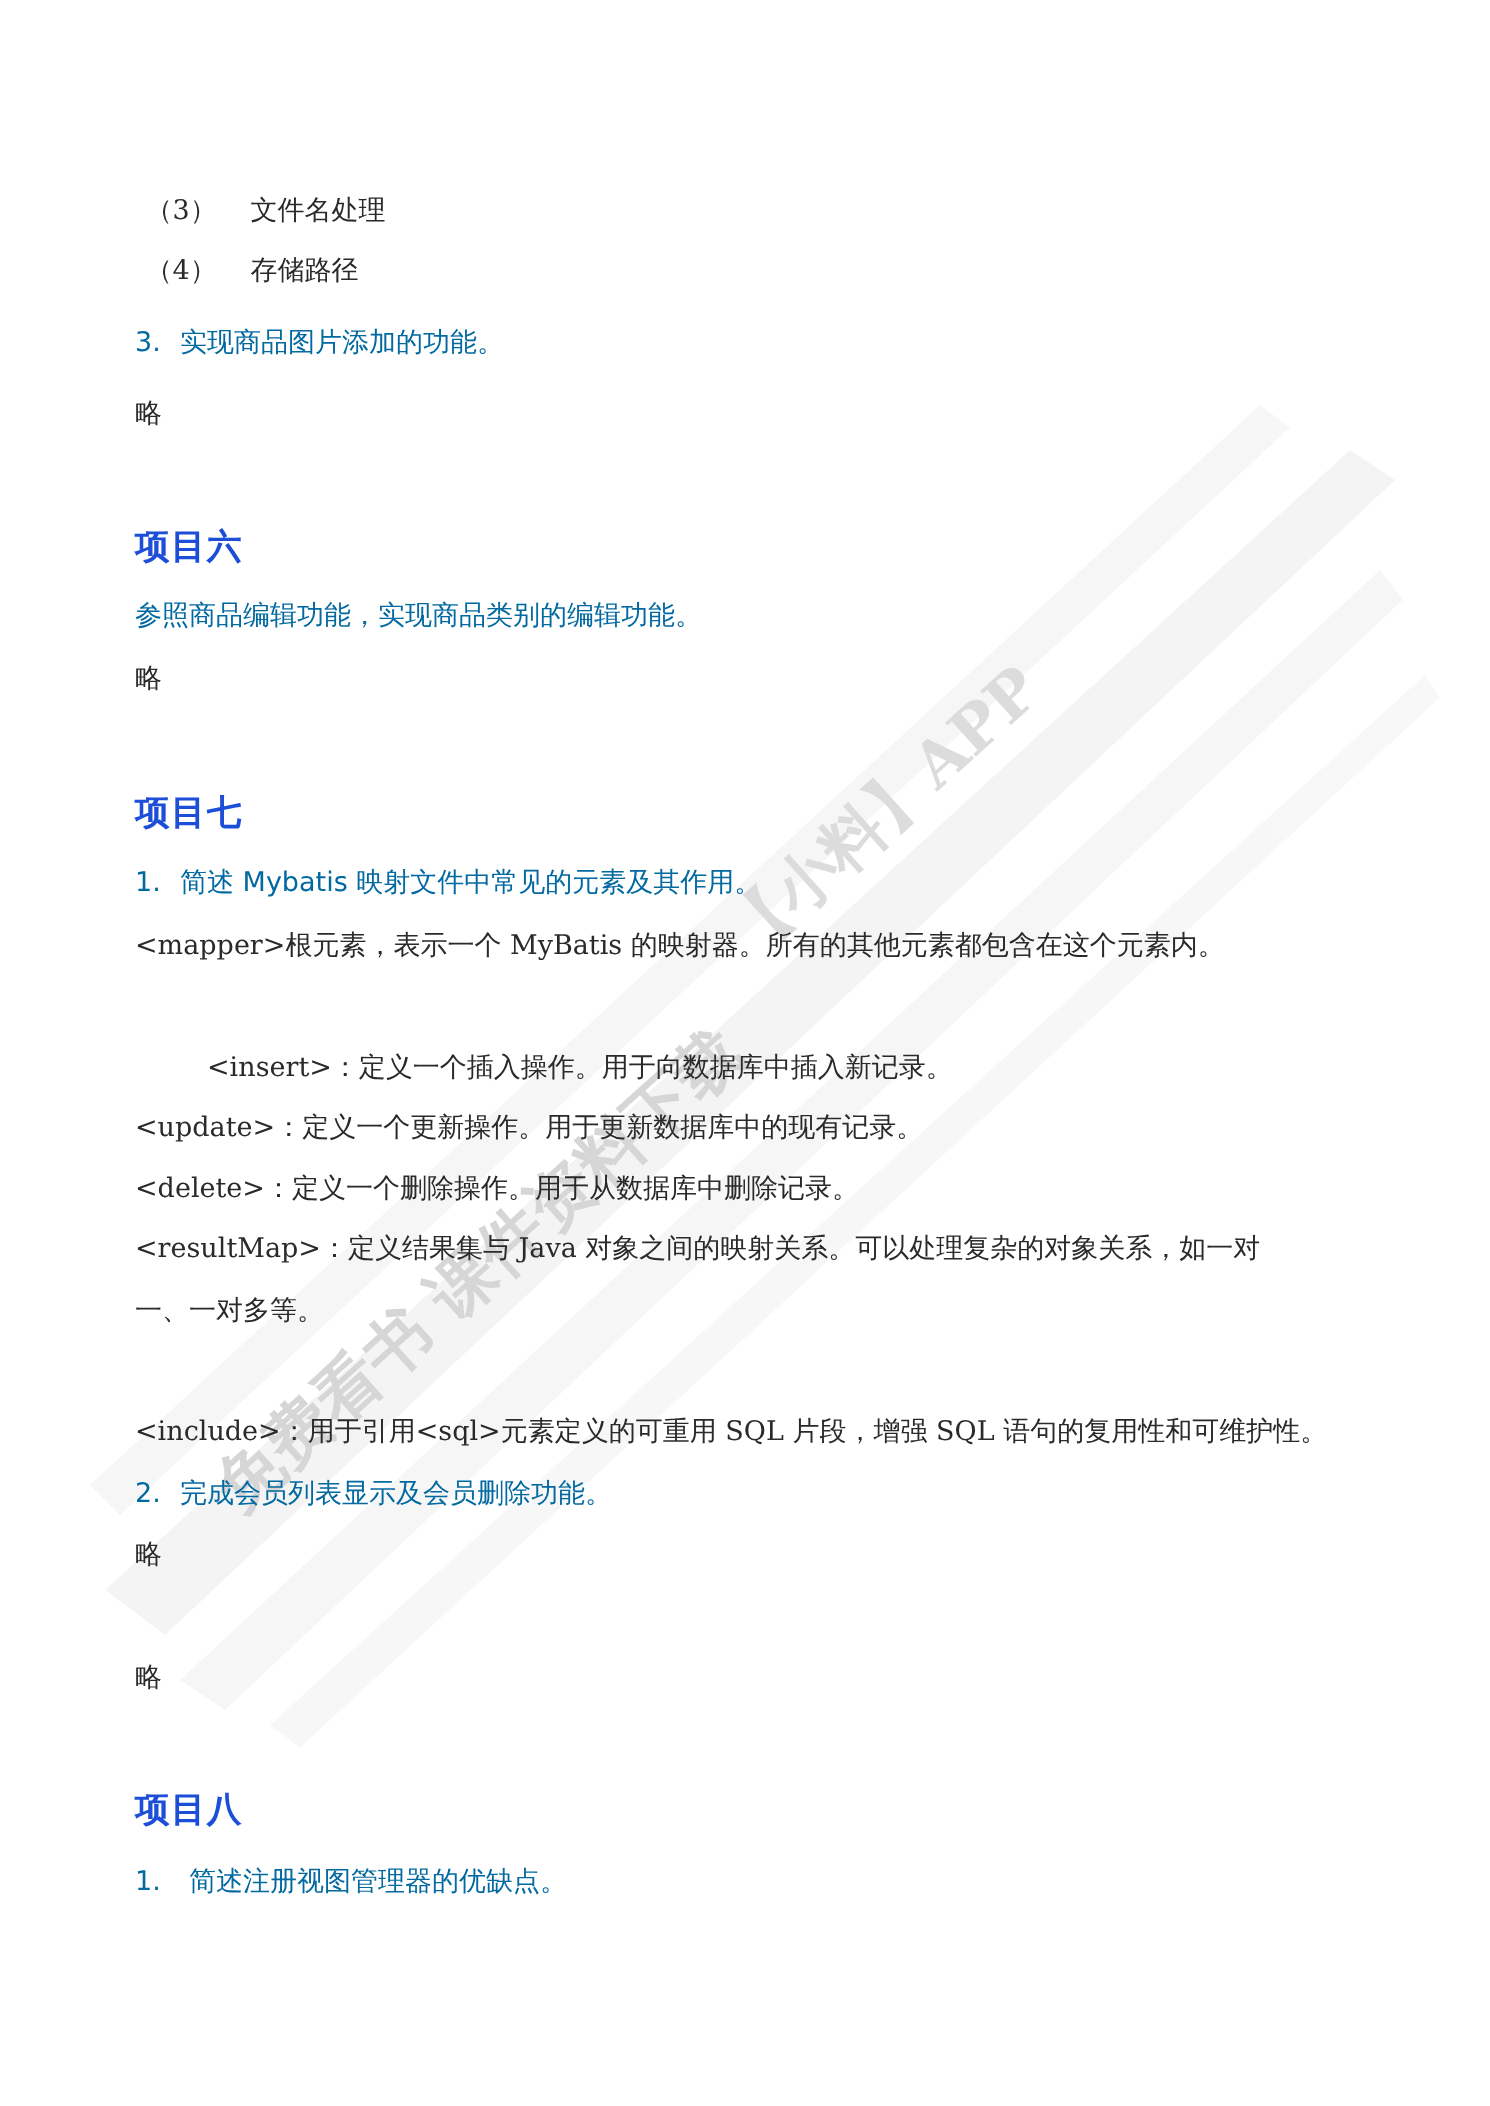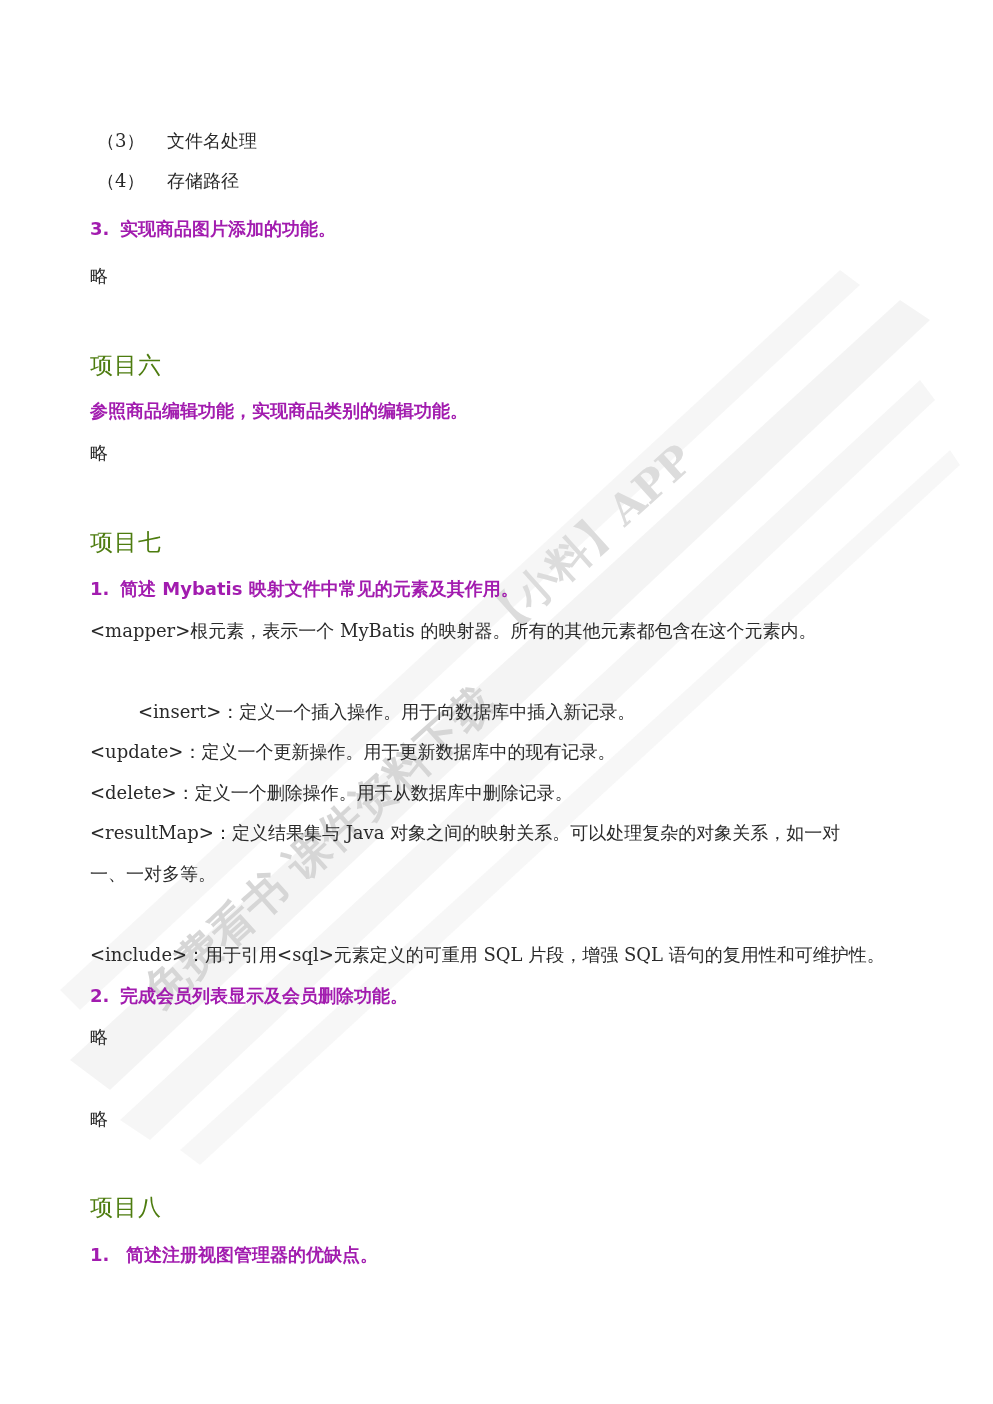--- a/index.html
+++ b/index.html
@@ -35,30 +35,30 @@
       font-size: 18px;
       line-height: 24px;
     }
     .normal {
       font-family: "DejaVu Serif", "Liberation Serif", serif;
       font-weight: normal;
       color: #2a2a2a;
     }
     .bold {
       font-family: "DejaVu Sans", "Liberation Sans", sans-serif;
-      font-weight: bold;
-      color: #a21caf;
+      font-weight: normal;
+      color: #0369a1;
       font-size: 18px;
     }
     .heading {
       font-family: "DejaVu Sans", "Liberation Sans", sans-serif;
-      font-weight: normal;
+      font-weight: bold;
       font-size: 23px;
       line-height: 30px;
-      color: #4d7c0f;
+      color: #1d4ed8;
       letter-spacing: 1px;
     }
     .sub-num {
       display: inline-block;
       width: 70px;
     }
     .q-num {
       display: inline-block;
       width: 30px;
     }

